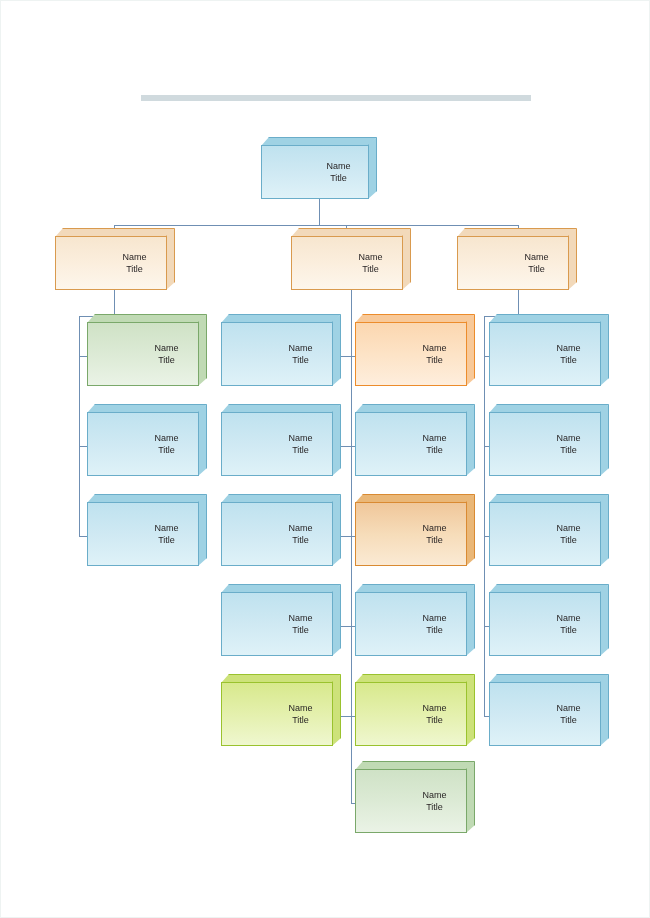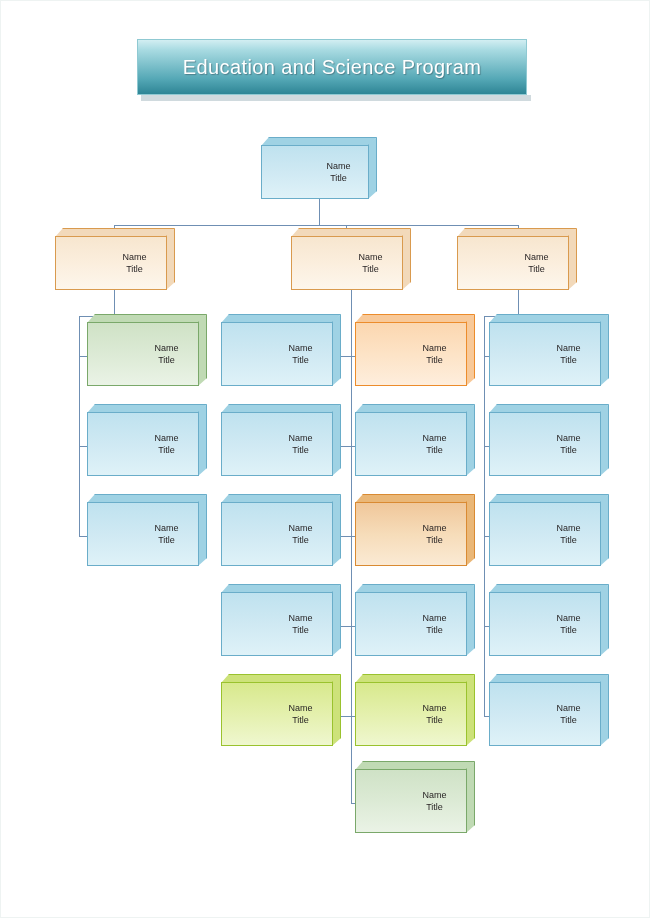--- a/index.html
+++ b/index.html
@@ -141,23 +141,20 @@
     --c-top: #d8e98d; --c-mid: #e4f0ad; --c-bot: #eff7cf;
     --c-side: #cde27a; --edge: #9ac22e;
   }
 </style>
 </head>
 <body>
 
 <div id="page">
 
   <div id="title-shadow"></div>
-  <div id="title-banner">
-    <span class="banner-text">Education and Science Program</span>
-  </div>
 
   <div class="conn v" style="left:318px; top:197px; height:28px;"></div>
 
   <div class="conn h" style="left:113px; top:224px; width:404px;"></div>
 
   <div class="conn v" style="left:113px; top:224px; height:8px;"></div>
   <div class="conn v" style="left:345px; top:224px; height:8px;"></div>
   <div class="conn v" style="left:517px; top:224px; height:8px;"></div>
 
   <div class="conn v" style="left:113px; top:288px; height:28px;"></div>

